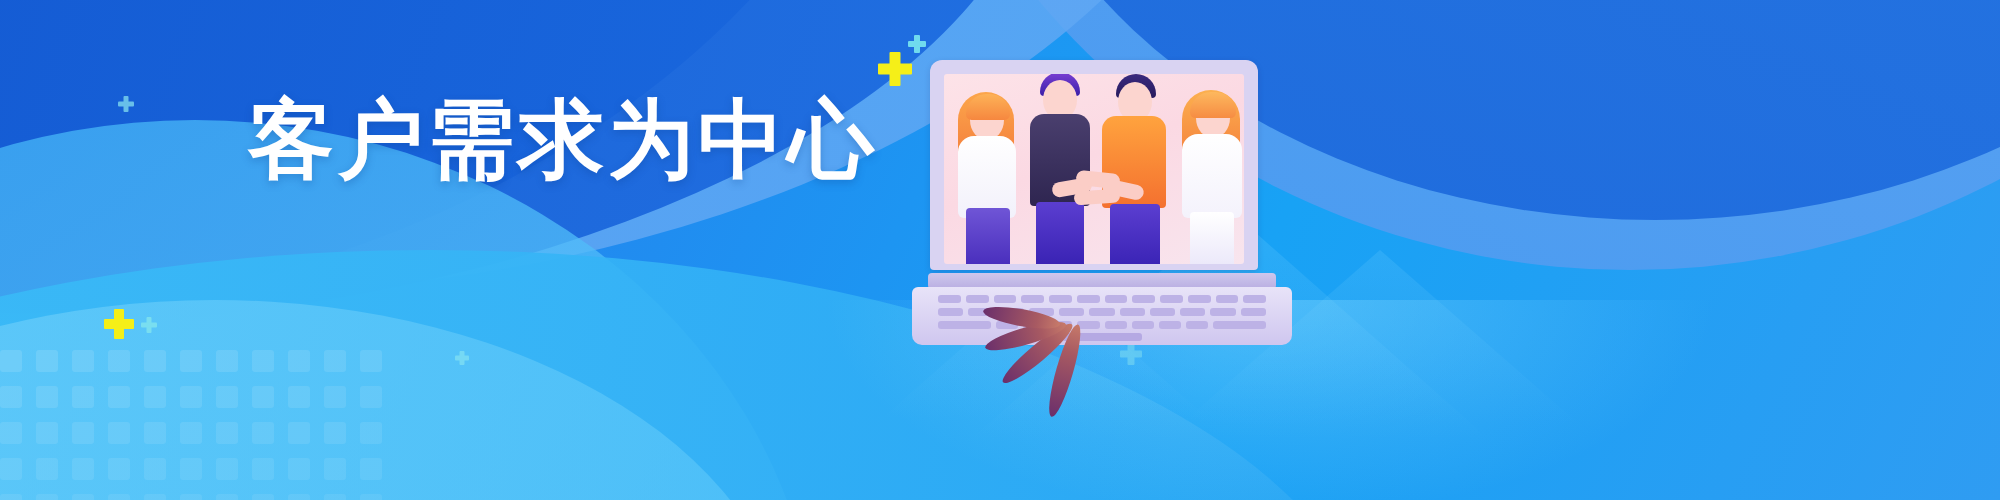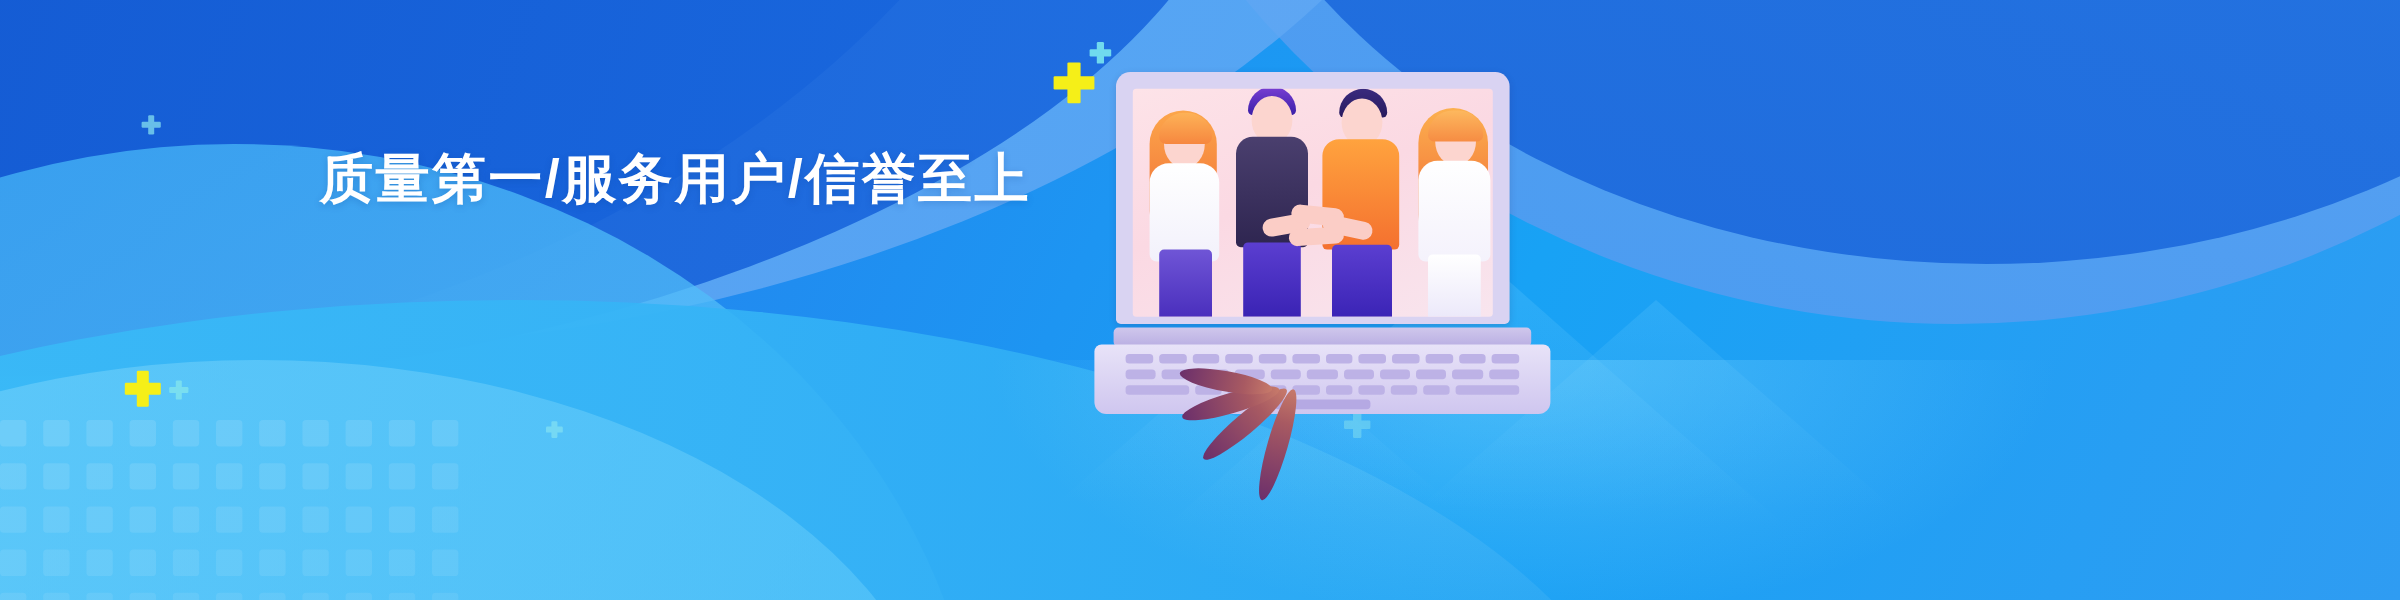--- a/index.html
+++ b/index.html
@@ -327,21 +327,21 @@
     <div class="plus p-yellow-1"></div>
     <div class="plus p-cyan-1"></div>
     <div class="plus p-yellow-2"></div>
     <div class="plus p-cyan-2"></div>
     <div class="plus p-cyan-3"></div>
     <div class="plus p-cyan-4"></div>
     <div class="plus p-cyan-5"></div>
   </div>
 
   <div class="copy">
-    <p class="subline">质量第一/服务用户/信誉至上</p>
+    <h1 class="headline">客户需求为中心</h1>
   </div>
 
   <div class="laptop">
 
     <div class="lid">
       <div class="screen">
 
         <div class="person p1">
           <span class="hair hair-back"></span>
           <span class="head"></span>

